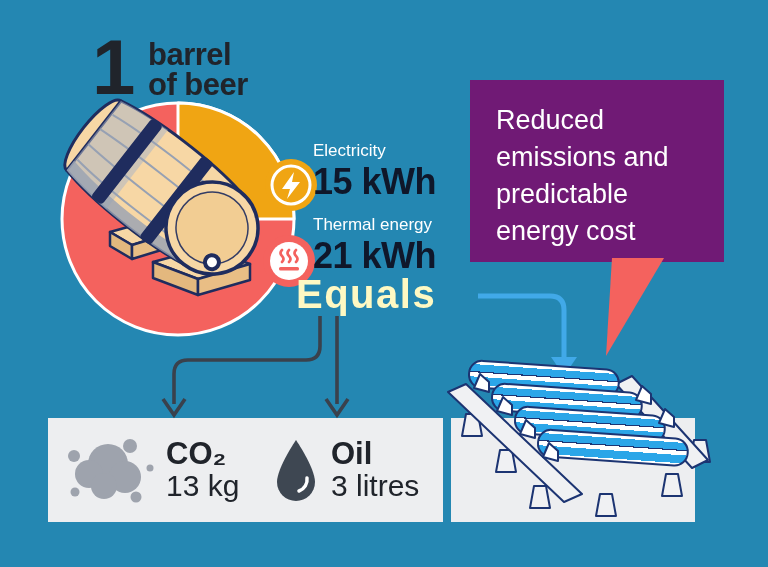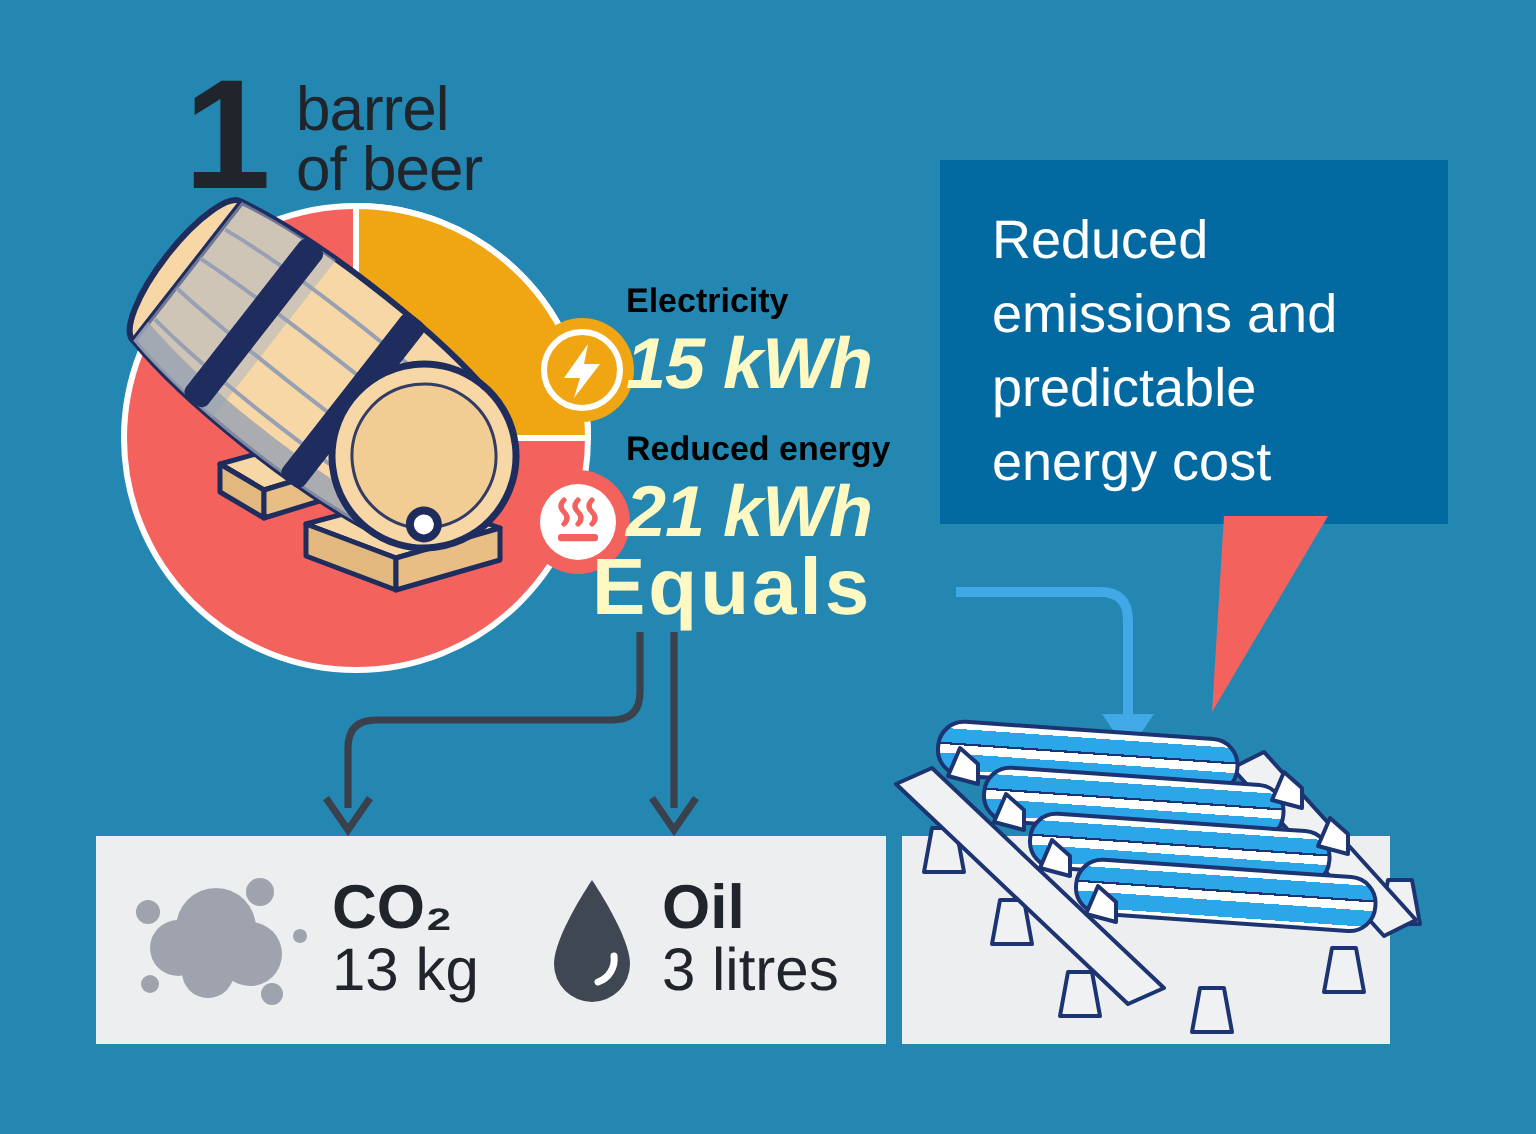--- a/index.html
+++ b/index.html
@@ -4,29 +4,29 @@
 <style>
   html,body{margin:0;padding:0;}
   .canvas{
     position:relative;width:768px;height:567px;overflow:hidden;
     background:#2487B2;
     font-family:"Liberation Sans","DejaVu Sans",sans-serif;
   }
   .abs{position:absolute;}
   
   .title-number{left:92px;top:28px;font-size:78px;line-height:78px;font-weight:900;color:#20242B;letter-spacing:-2px;}
-  .title-lines{left:148px;top:40px;font-size:31px;line-height:30px;font-weight:400;color:#20242B;letter-spacing:-0.5px;}
-  
-  .metric-label{font-size:17px;font-weight:700;color:#000000;}
-  .metric-value{font-size:36px;font-weight:800;color:#fef9c3;letter-spacing:-0.5px;font-style:italic;}
+  .title-lines{left:148px;top:40px;font-size:31px;line-height:30px;font-weight:700;color:#20242B;letter-spacing:-0.5px;}
+  
+  .metric-label{font-size:17px;font-weight:400;color:#ffffff;}
+  .metric-value{font-size:36px;font-weight:800;color:#0f172a;letter-spacing:-0.5px;}
   .m-elec{left:313px;top:141px;}
   .m-therm{left:313px;top:215px;}
   .equals{left:296px;top:272px;font-size:40px;font-weight:900;color:#fef9c3;letter-spacing:1.5px;}
   
-  .bubble{left:470px;top:80px;width:254px;height:182px;background:#0369a1;box-sizing:border-box;
+  .bubble{left:470px;top:80px;width:254px;height:182px;background:#701a75;box-sizing:border-box;
           padding:22px 24px 0 26px;color:#FFFFFF;font-size:27px;line-height:37px;font-weight:400;}
   
   .box{background:#EDEEF0;}
   .co2-box{left:48px;top:418px;width:236px;height:104px;display:flex;align-items:center;gap:10px;padding-left:14px;box-sizing:border-box;}
   .oil-box{left:255px;top:418px;width:188px;height:104px;display:flex;align-items:center;gap:12px;padding-left:18px;box-sizing:border-box;}
   .hx-box{left:451px;top:418px;width:244px;height:104px;}
   .out-label{font-size:31px;line-height:32px;font-weight:800;color:#20242B;}
   .out-value{font-size:30px;line-height:32px;font-weight:400;color:#20242B;}
   svg{display:block;}
   .overlay{left:0;top:0;pointer-events:none;}
@@ -98,21 +98,21 @@
       </g>
       <rect x="229" y="175" width="20" height="3.6" rx="1.5" fill="#F4625E"></rect>
     </g>
   </svg>
 
   <div class="abs m-elec">
     <div class="metric-label">Electricity</div>
     <div class="metric-value">15 kWh</div>
   </div>
   <div class="abs m-therm">
-    <div class="metric-label">Reduced energy</div>
+    <div class="metric-label">Thermal energy</div>
     <div class="metric-value">21 kWh</div>
   </div>
   <div class="abs equals">Equals</div>
 
   <div class="abs bubble">
     <span>Reduced emissions and predictable energy cost</span>
   </div>
 
   <div class="abs box co2-box">
     <svg width="94" height="72" viewBox="0 0 94 72">

